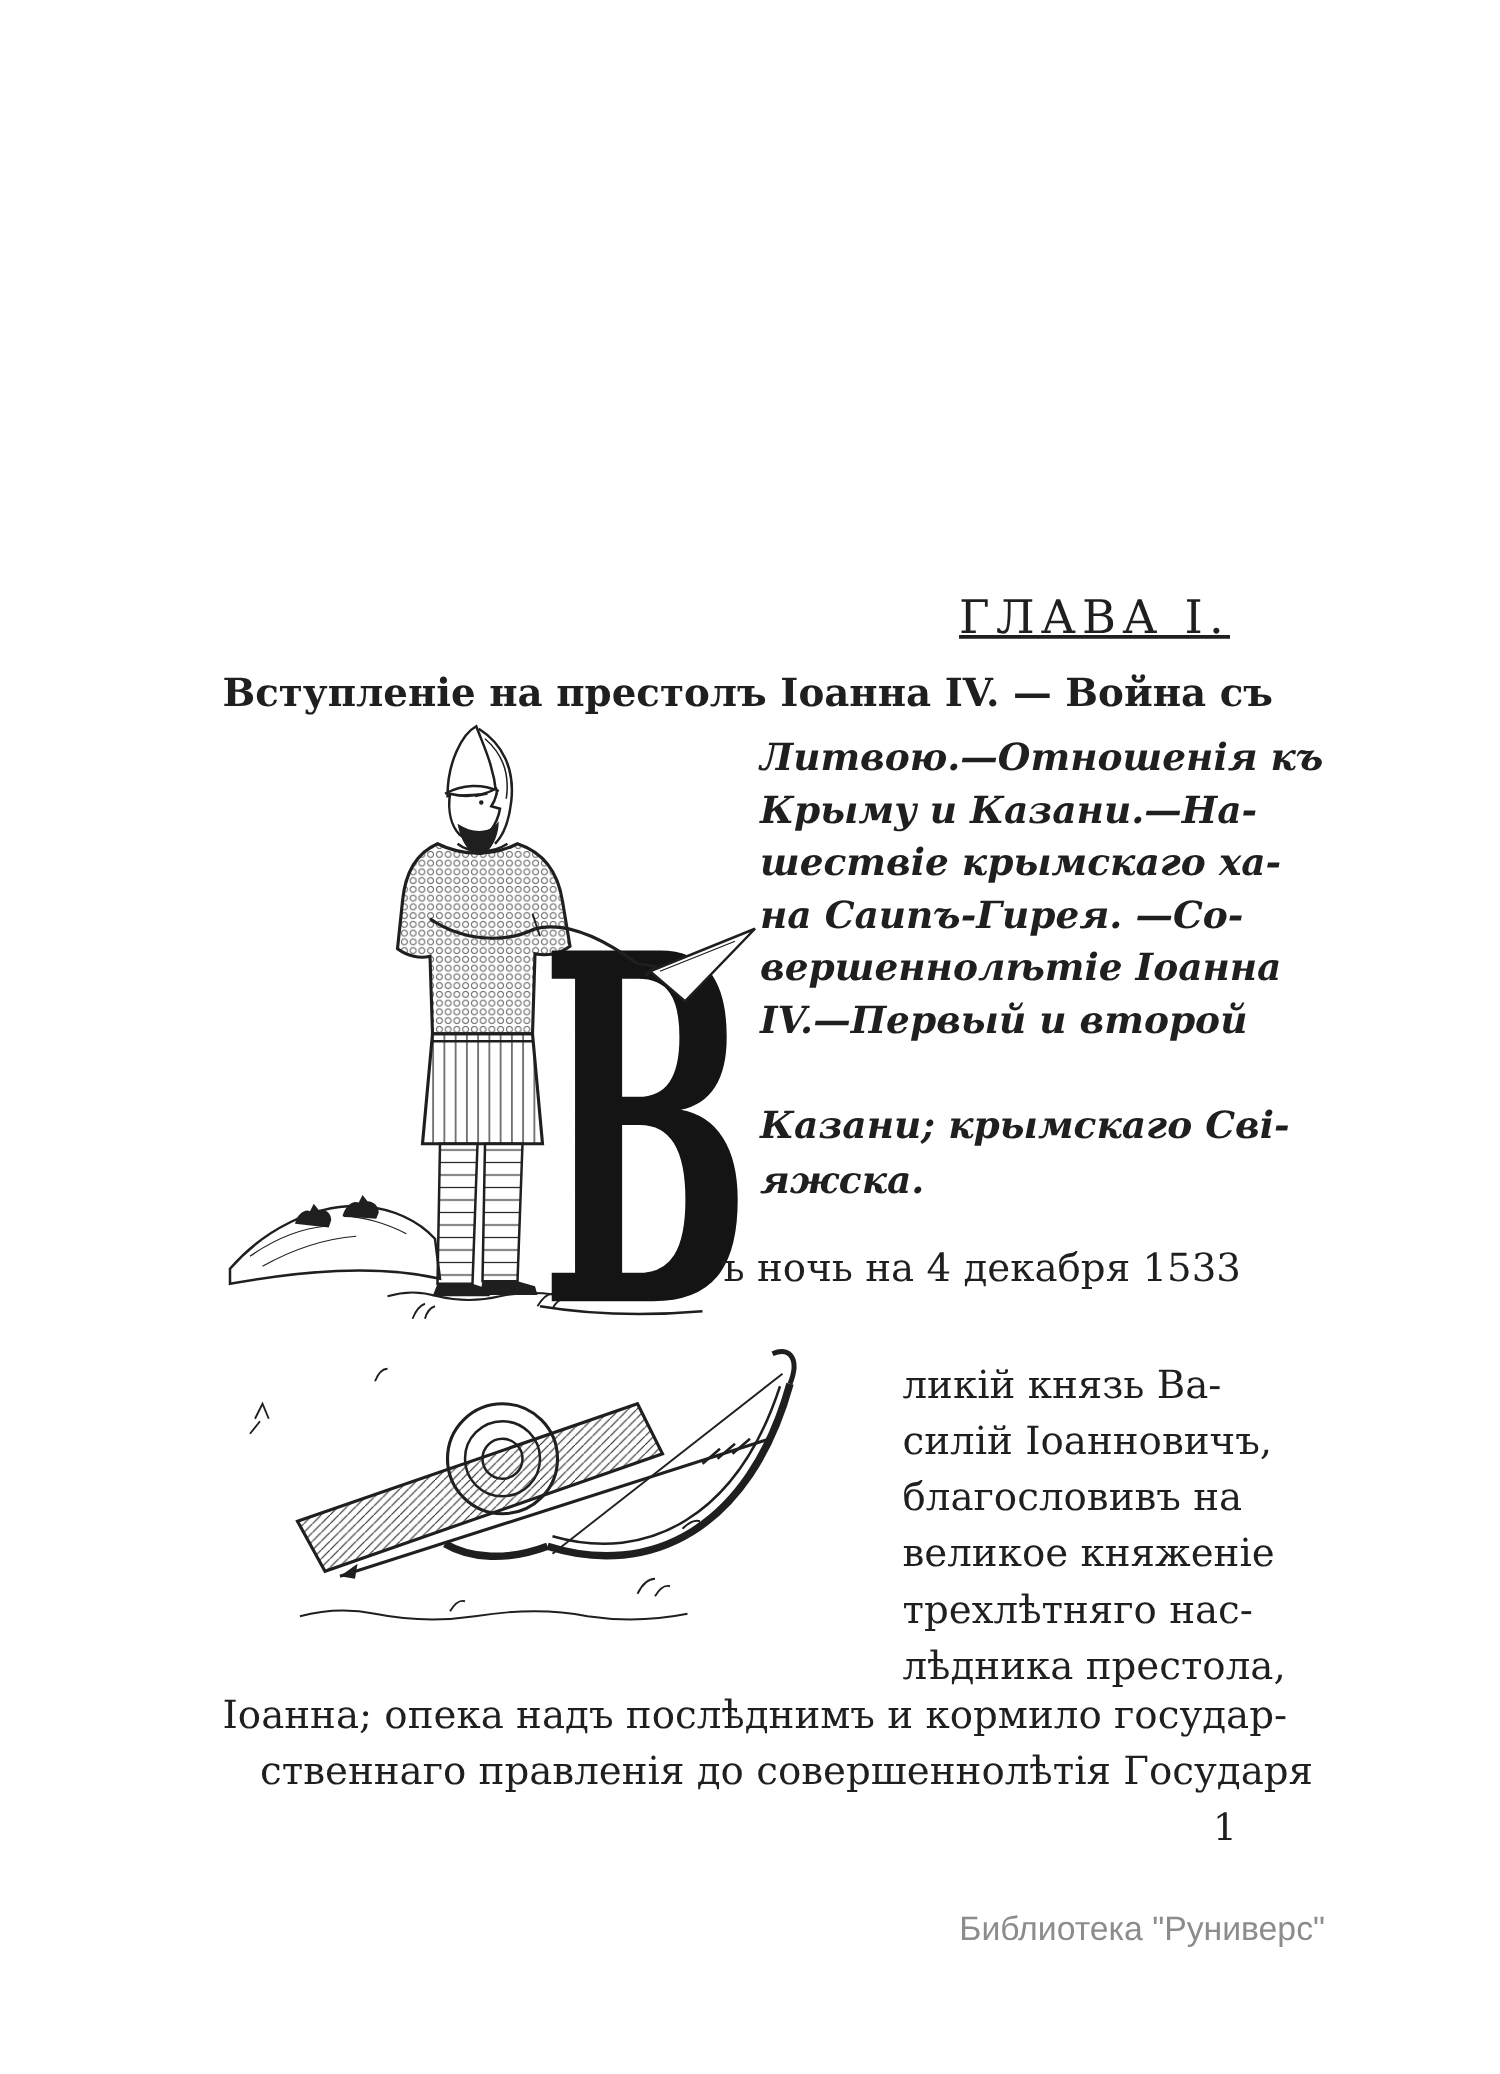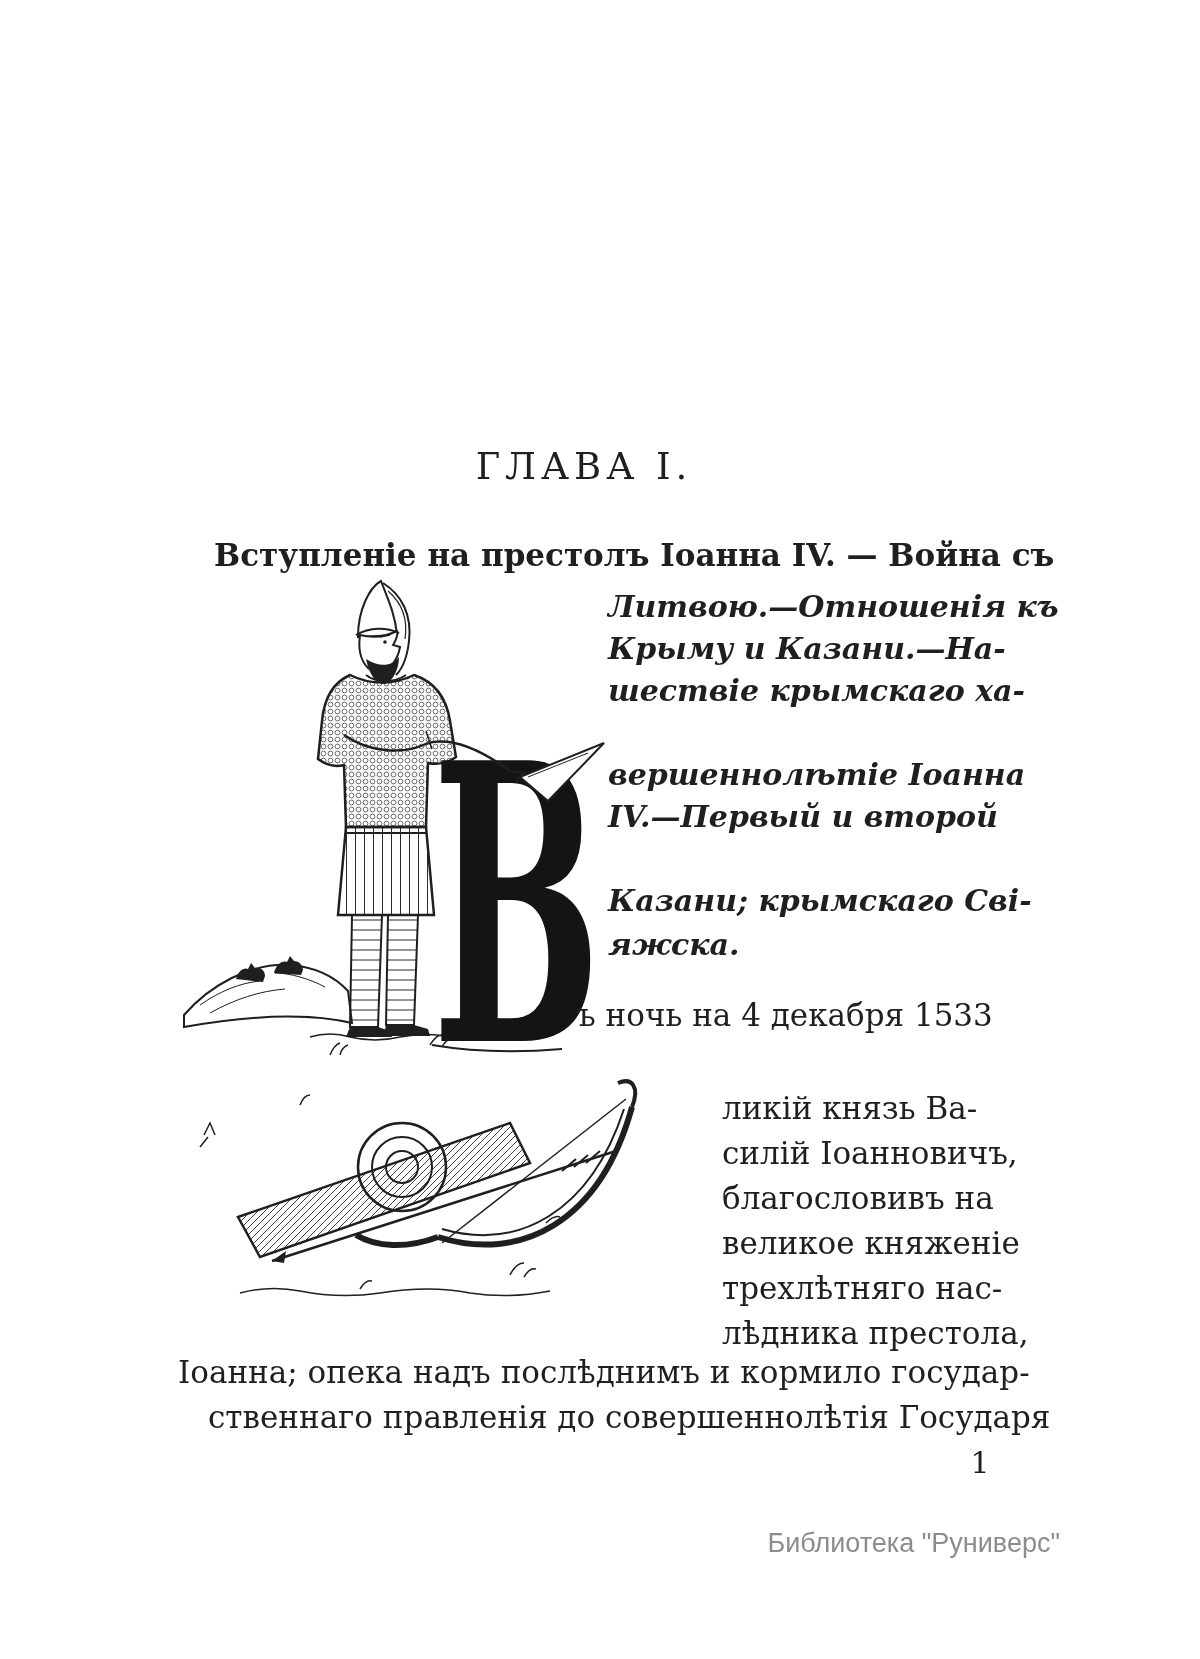--- a/index.html
+++ b/index.html
@@ -2,25 +2,25 @@
 <html><head>
 <meta charset="utf-8">
 <style>
   html,body{margin:0;padding:0;background:#ffffff;}
   .page{
     position:relative;width:1200px;height:1659px;background:#ffffff;
     overflow:hidden;color:#1f1f1f;
     font-family:"DejaVu Serif","Liberation Serif",serif;
   }
   .line{position:absolute;line-height:1.25;white-space:nowrap;}
-  .title{top:444px;left:184px;width:800px;text-align:center;font-size:37px;letter-spacing:5px;}
+  .title{top:471px;left:184px;width:800px;text-align:right;font-size:37px;letter-spacing:5px;text-decoration:underline;}
   .bold{font-weight:bold;}
   .jl{text-align:justify;text-align-last:justify;}
   .cl{text-align:left;}
-  .sum-first{top:536px;left:178px;width:788px;font-size:31px;margin-left:36px;}
+  .sum-first{top:536px;left:178px;width:788px;font-size:31px;}
   .sc{left:608px;width:358px;font-size:30px;font-style:italic;}
   .s0{top:588px}.s1{top:630px}.s2{top:672px}.s3{top:714px}
   .s4{top:756px}.s5{top:798px}.s6{top:840px}.s7{top:882px}.s8{top:926px}
   .bodytxt{font-size:31px;}
   .b-first{top:996px;left:576px;width:390px;}
   .bc{left:722px;width:244px;}
   .b0{top:1044px}.b1{top:1089px}.b2{top:1134px}.b3{top:1179px}
   .b4{top:1224px}.b5{top:1269px}.b6{top:1314px}
   .bf0{top:1353px;left:178px;width:788px;}
   .bf1{top:1398px;left:184px;width:788px;margin-left:24px;}
@@ -36,20 +36,21 @@
 <body>
 
 <div class="page">
 
   <div class="line title">ГЛАВА I.</div>
 
   <div class="line bold jl sum-first">Вступленіе на престолъ Іоанна IV. — Война съ</div>
   <div class="line bold jl sc s0">Литвою.—Отношенія къ</div>
   <div class="line bold jl sc s1">Крыму и Казани.—На-</div>
   <div class="line bold jl sc s2">шествіе крымскаго ха-</div>
+  <div class="line bold jl sc s3">на Саипъ-Гирея. —Со-</div>
   <div class="line bold jl sc s4">вершеннолѣтіе Іоанна</div>
   <div class="line bold jl sc s5">IV.—Первый и второй</div>
   <div class="line bold jl sc s7">Казани; крымскаго Сві-</div>
   <div class="line bold cl sc s8">яжска.</div>
 
   <svg class="illustration" width="480" height="735" viewBox="0 0 480 735" xmlns="http://www.w3.org/2000/svg">
     <defs>
       <pattern id="mail" width="7" height="7" patternUnits="userSpaceOnUse">
         <circle cx="3.5" cy="3.5" r="2.4" fill="none" stroke="#2b2b2b" stroke-width="0.7"></circle>
       </pattern>

